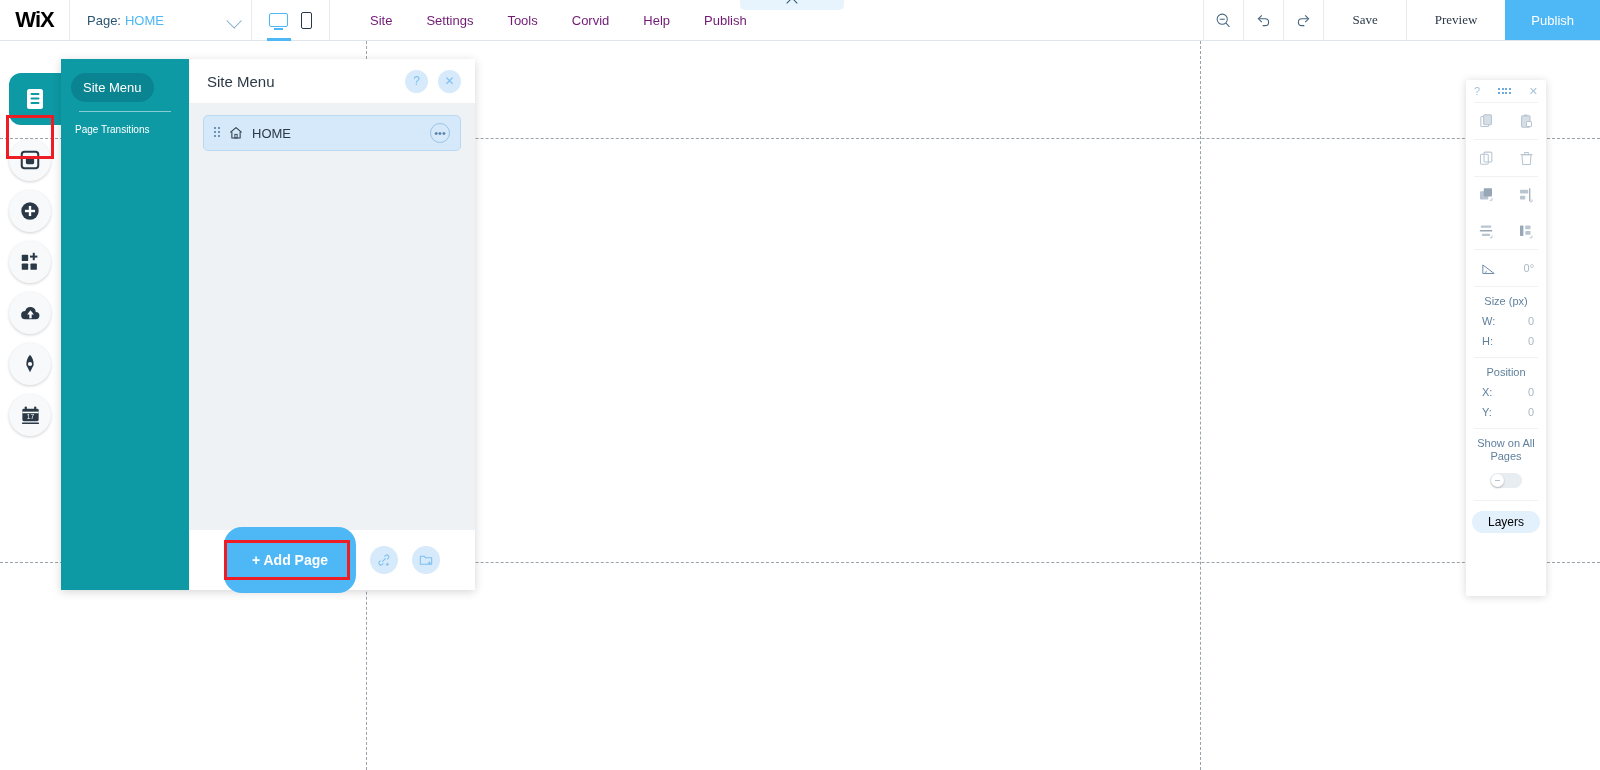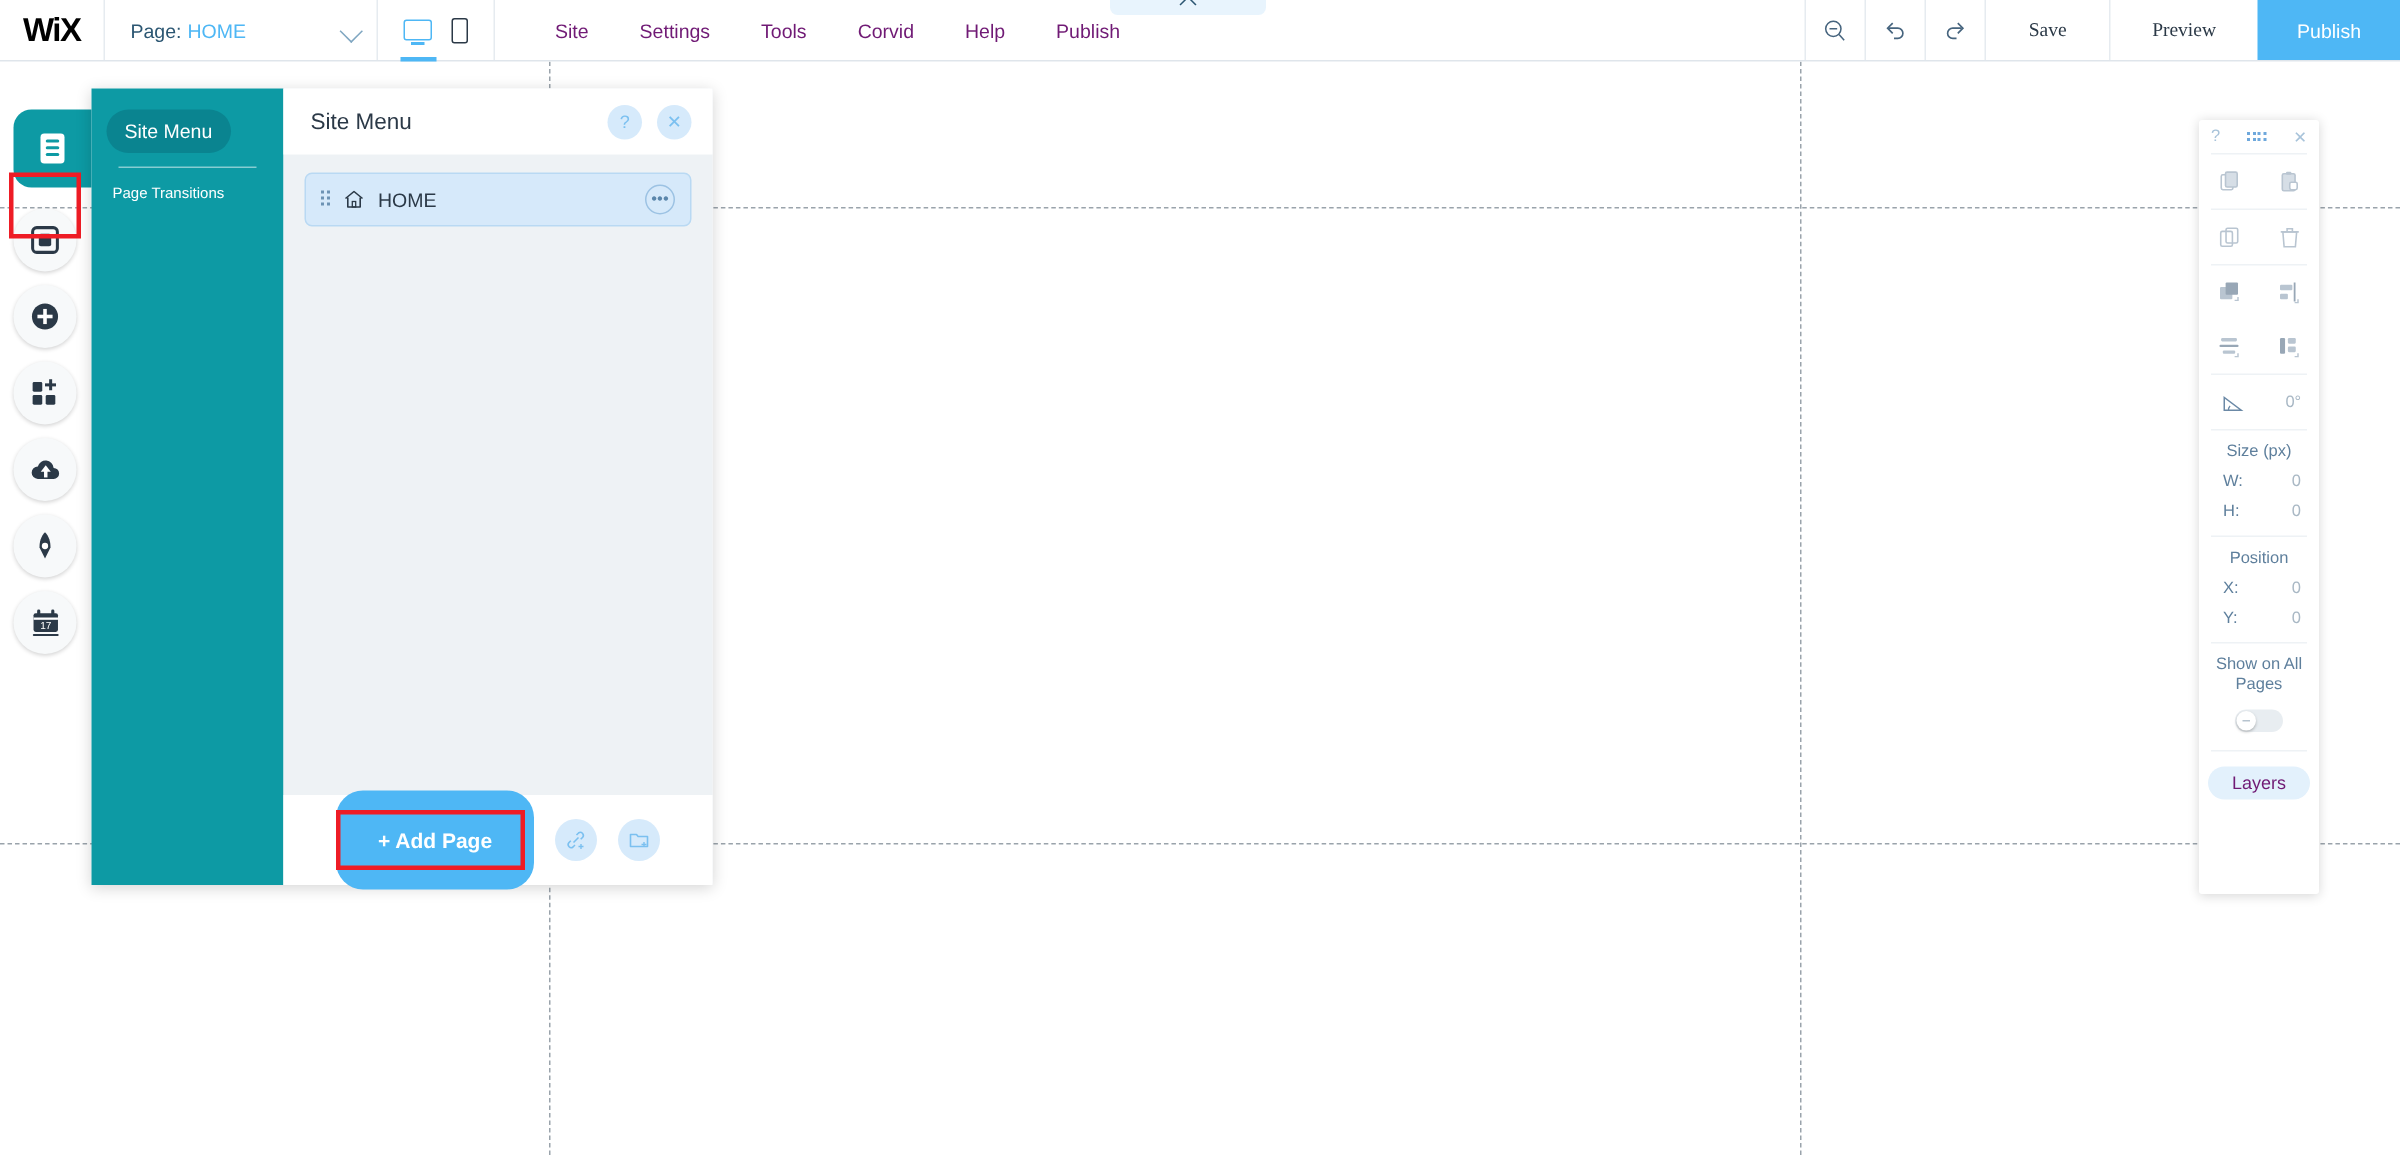--- a/index.html
+++ b/index.html
@@ -188,21 +188,21 @@
     width: 32px; height: 15px; border-radius: 8px; background: #e8edf1;
     margin: 6px auto 0; position: relative; cursor: pointer;
   }
   .ptoggle i {
     position: absolute; left: 1px; top: 1px; width: 13px; height: 13px;
     border-radius: 50%; background: #fff; box-shadow: 0 1px 2px rgba(0,0,0,.25);
     display: flex; align-items: center; justify-content: center;
   }
   .ptoggle i:after { content:""; width:5px; height:1px; background:#b7c4cf; }
   .layers-btn {
-    margin: 10px auto 0; background: #e3f1fc; color: #701a75; font-size: 12px;
+    margin: 10px auto 0; background: #e3f1fc; color: #000000; font-size: 12px;
     border-radius: 12px; padding: 4px 16px; border: none; cursor: pointer;
   }
 </style>
 </head>
 <body>
 
 <div id="root">
 
   <div class="guide-v" style="left:366px;"></div>
   <div class="guide-v" style="left:1200px;"></div>

